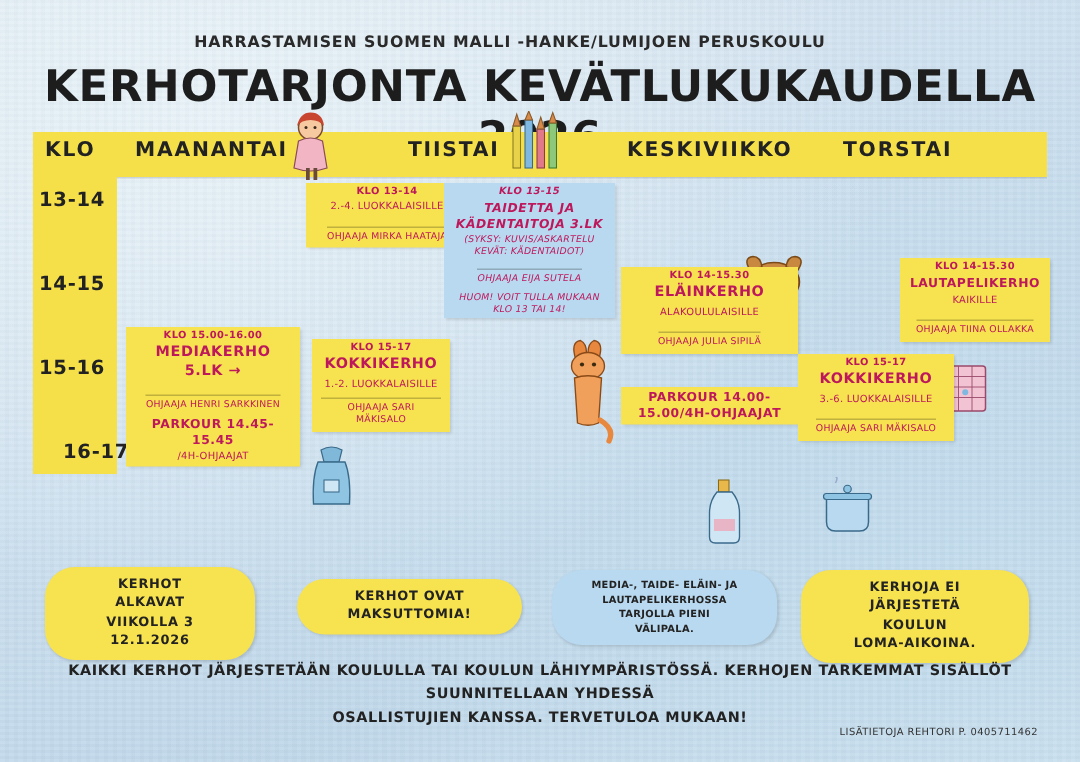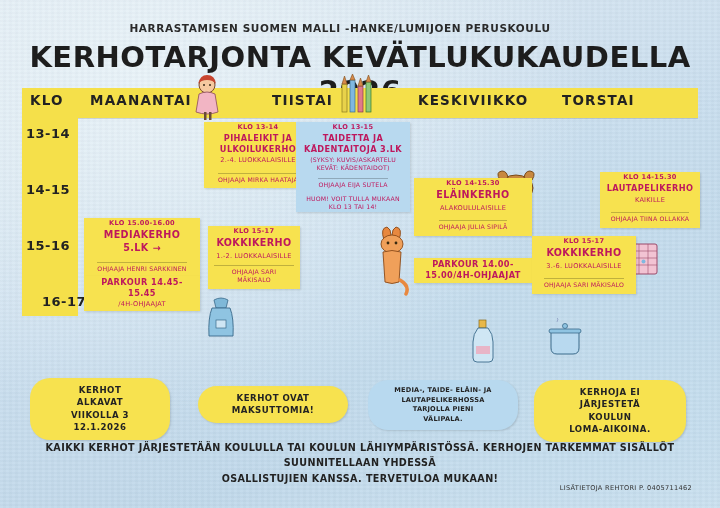--- a/index.html
+++ b/index.html
@@ -139,21 +139,21 @@
   .card .teacher {
     font-size: 6.2px;
     letter-spacing: 0.2px;
     margin-top: 3px;
     border-top: 1px solid rgba(0,0,0,0.22);
     padding-top: 2px;
     display: inline-block;
   }
 
   .c-yellow { background: #f7e24f; }
-  .c-blue   { background: #b8d9ef; }
+  .c-blue   { background: #b8d9ef; font-style: italic; }
 
   
   .card-mediakerho { left: 84px;  top: 218px; width: 116px; }
   .card-puhaleikit { left: 204px; top: 122px; width: 108px; }
   .card-kokkikerho-1 { left: 208px; top: 226px; width: 92px; }
   .card-taidetta  { left: 296px; top: 122px; width: 114px; }
   .card-elain     { left: 414px; top: 178px; width: 118px; }
   .card-parkour-ke{ left: 414px; top: 258px; width: 118px; }
   .card-kokkikerho-2 { left: 532px; top: 236px; width: 104px; }
   .card-lautapeli { left: 600px; top: 172px; width: 100px; }
@@ -322,21 +322,20 @@
     <div class="teacher">OHJAAJA HENRI SARKKINEN</div>
   </div>
 
   <div class="card c-yellow card-parkour-ma">
     <div class="name small">PARKOUR 14.45-15.45</div>
     <div class="who">/4H-OHJAAJAT</div>
   </div>
 
   <div class="card c-yellow card-puhaleikit">
     <div class="time">KLO 13-14</div>
-    <div class="name small">PIHALEIKIT JA ULKOILUKERHO</div>
     <div class="who">2.-4. LUOKKALAISILLE</div>
     <div class="teacher">OHJAAJA MIRKA HAATAJA</div>
   </div>
 
   <div class="card c-yellow card-kokkikerho-1">
     <div class="time">KLO 15-17</div>
     <div class="name">KOKKIKERHO</div>
     <div class="who">1.-2. LUOKKALAISILLE</div>
     <div class="teacher">OHJAAJA SARI MÄKISALO</div>
   </div>

